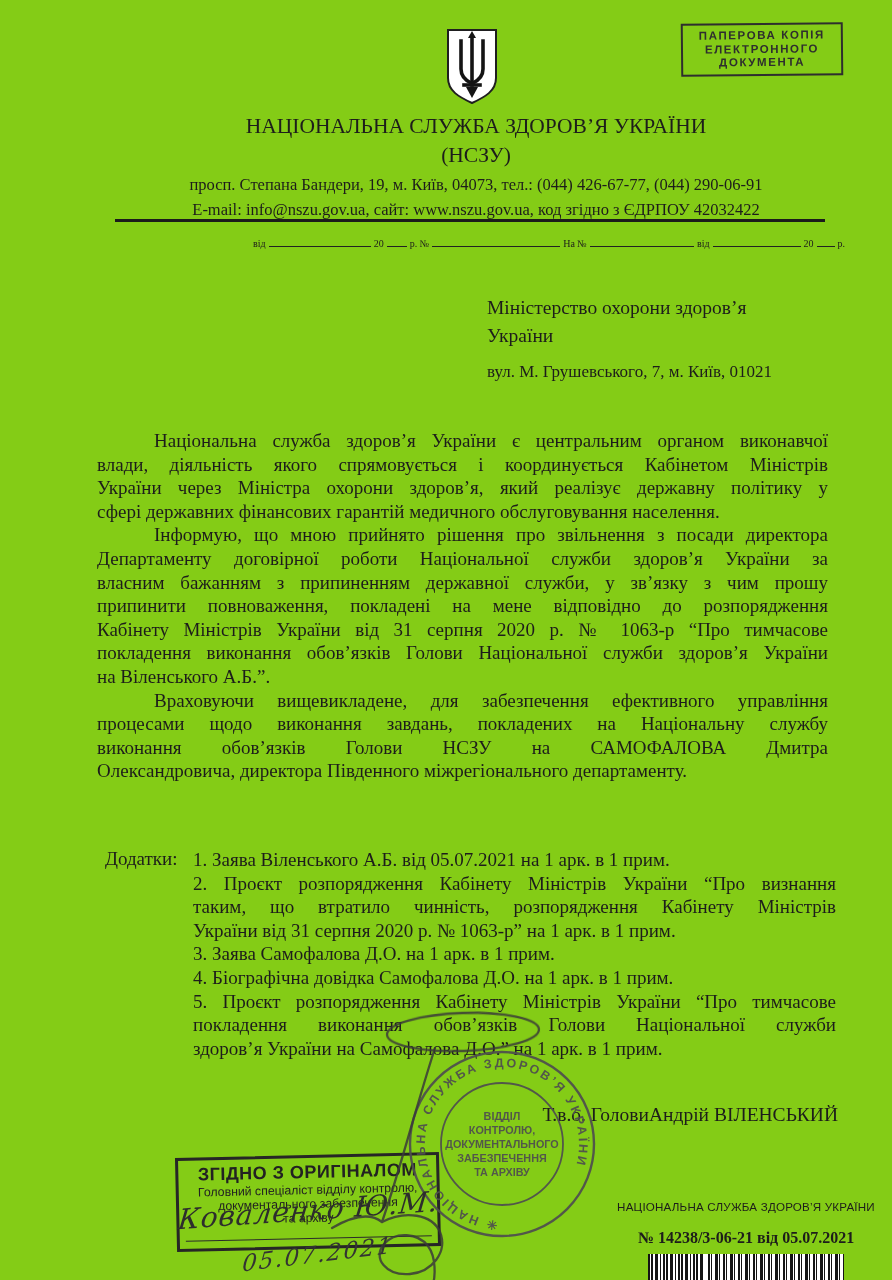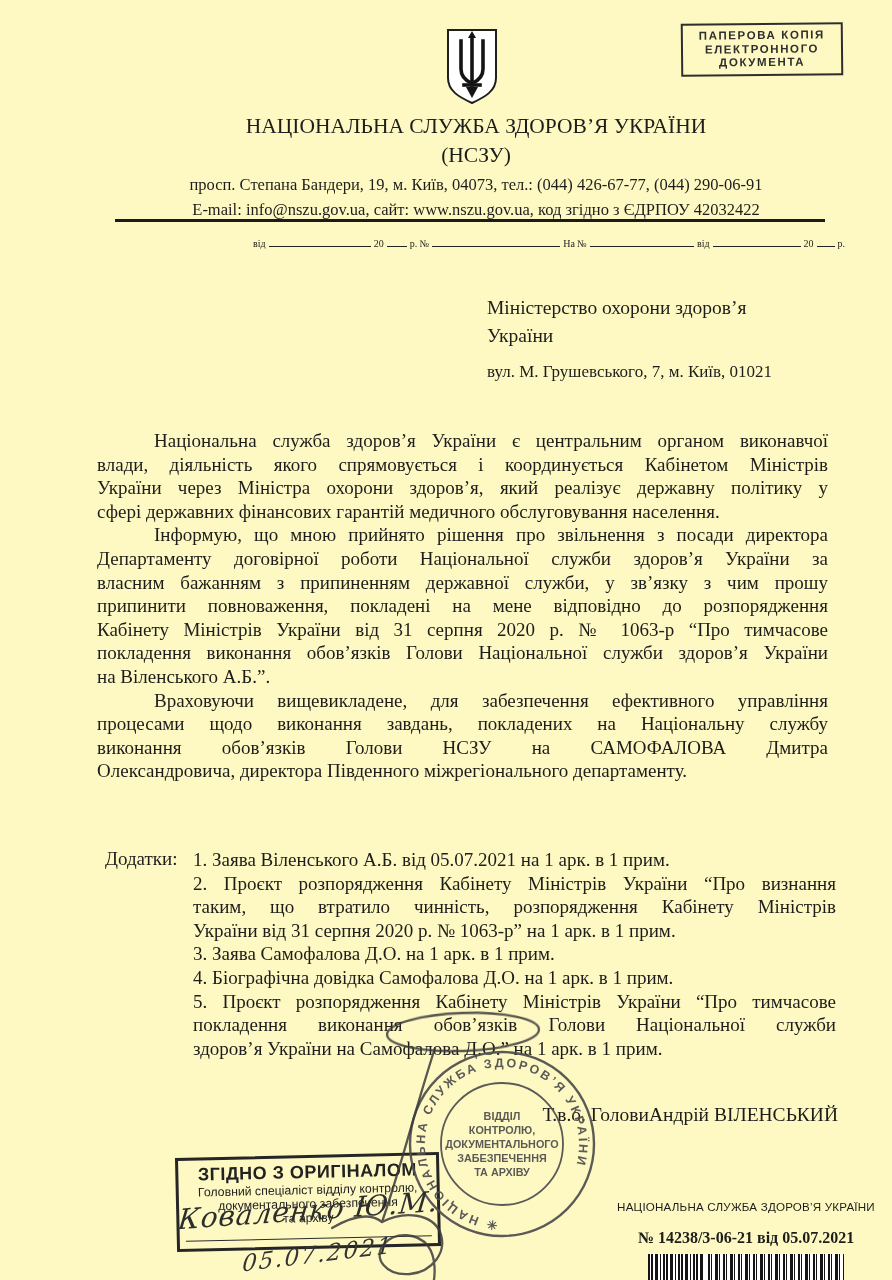--- a/index.html
+++ b/index.html
@@ -1,16 +1,16 @@
 <!DOCTYPE html>
 <html><head>
 <meta charset="utf-8">
 <style>
   html,body{margin:0;padding:0;background:#ffffff;}
-  .page{position:relative;width:892px;height:1280px;background:#fef9c3;overflow:hidden;
+  .page{position:relative;width:892px;height:1280px;background:#84cc16;overflow:hidden;
         font-family:"Liberation Serif",serif;color:#1d1d1b;}
 
   #emblem{position:absolute;left:445px;top:28px;}
 
   #papercopy{position:absolute;left:681px;top:23px;width:158px;border:2.5px solid #2e2e2e;
              padding:4px 0;text-align:center;color:#2e2e2e;
              font-family:"Liberation Sans",sans-serif;font-weight:bold;font-size:11.5px;
              line-height:13.5px;letter-spacing:1.6px;transform:rotate(-.6deg);}
 
   #orghead{position:absolute;left:50px;top:112px;width:852px;text-align:center;}

